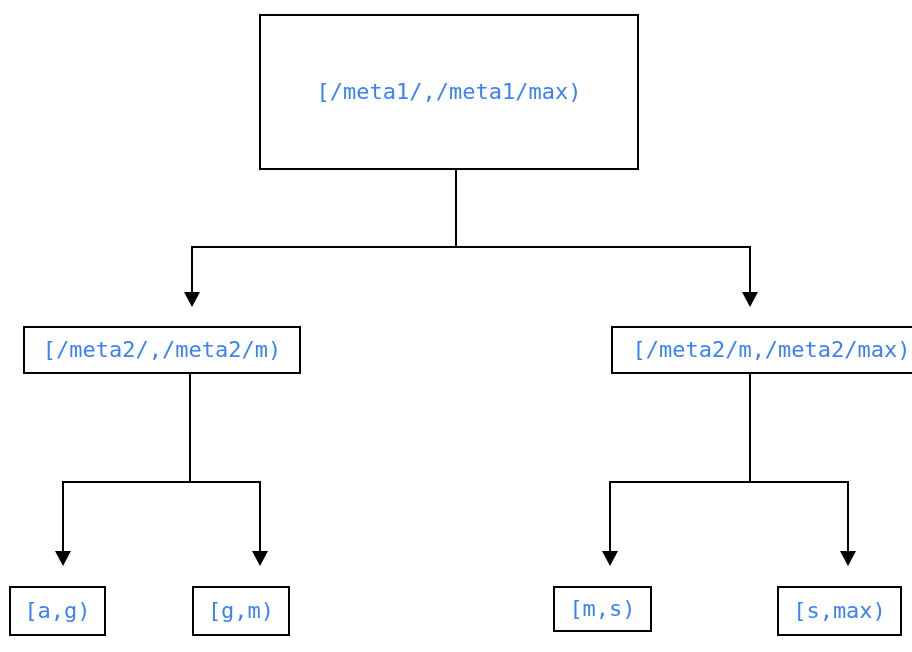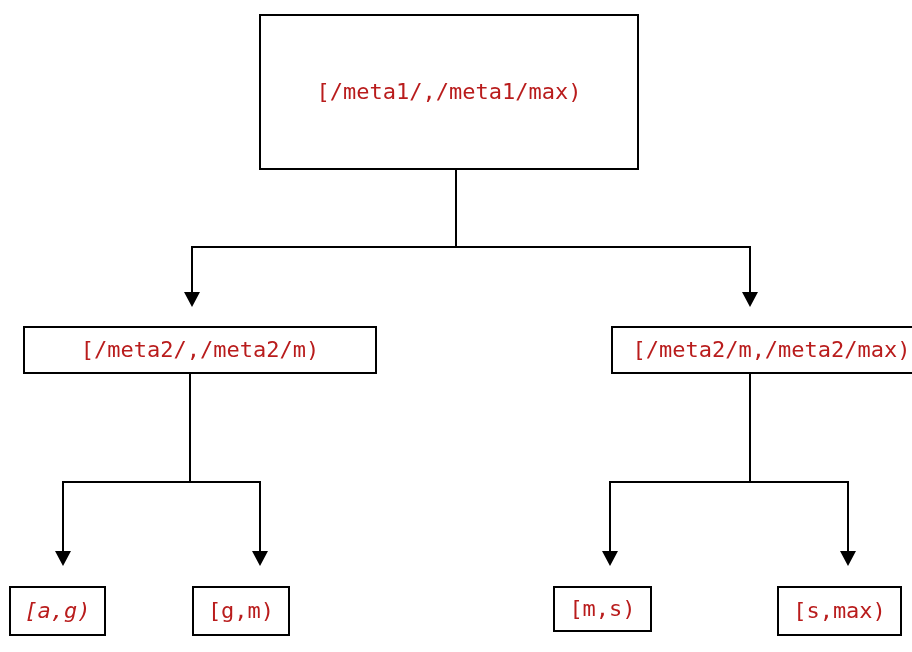--- a/index.html
+++ b/index.html
@@ -13,21 +13,21 @@
     height: 652px;
     background: #ffffff;
     font-family: "DejaVu Sans Mono", "Liberation Mono", monospace;
     overflow: hidden;
   }
   .node {
     position: absolute;
     box-sizing: border-box;
     border: 2px solid #000000;
     background: #ffffff;
-    color: #b91c1c;
+    color: #3b82f6;
     display: flex;
     align-items: center;
     justify-content: center;
     font-size: 22px;
     line-height: 1;
     white-space: nowrap;
   }
   .edge {
     position: absolute;
     background: #000000;
@@ -43,25 +43,25 @@
     border-top: 15px solid #000000;
   }
 </style>
 </head>
 <body>
 
 <div class="canvas">
 
   <div class="node" style="left:259px; top:14px; width:380px; height:156px;">[/meta1/,/meta1/max)</div>
 
-  <div class="node" style="left:23px; top:326px; width:354px; height:48px;">[/meta2/,/meta2/m)</div>
+  <div class="node" style="left:23px; top:326px; width:278px; height:48px;">[/meta2/,/meta2/m)</div>
 
   <div class="node" style="left:611px; top:326px; width:321px; height:48px;">[/meta2/m,/meta2/max)</div>
 
-  <div class="node" style="left:9px; top:586px; width:97px; height:50px;font-style:italic;">[a,g)</div>
+  <div class="node" style="left:9px; top:586px; width:97px; height:50px;">[a,g)</div>
 
   <div class="node" style="left:192px; top:586px; width:98px; height:50px;">[g,m)</div>
 
   <div class="node" style="left:553px; top:586px; width:99px; height:46px;">[m,s)</div>
 
   <div class="node" style="left:777px; top:586px; width:125px; height:50px;">[s,max)</div>
 
   <div class="edge v" style="left:455px; top:170px; height:76px;"></div>
   <div class="edge h" style="left:191px; top:246px; width:560px;"></div>
   <div class="edge v" style="left:191px; top:246px; height:46px;"></div>

